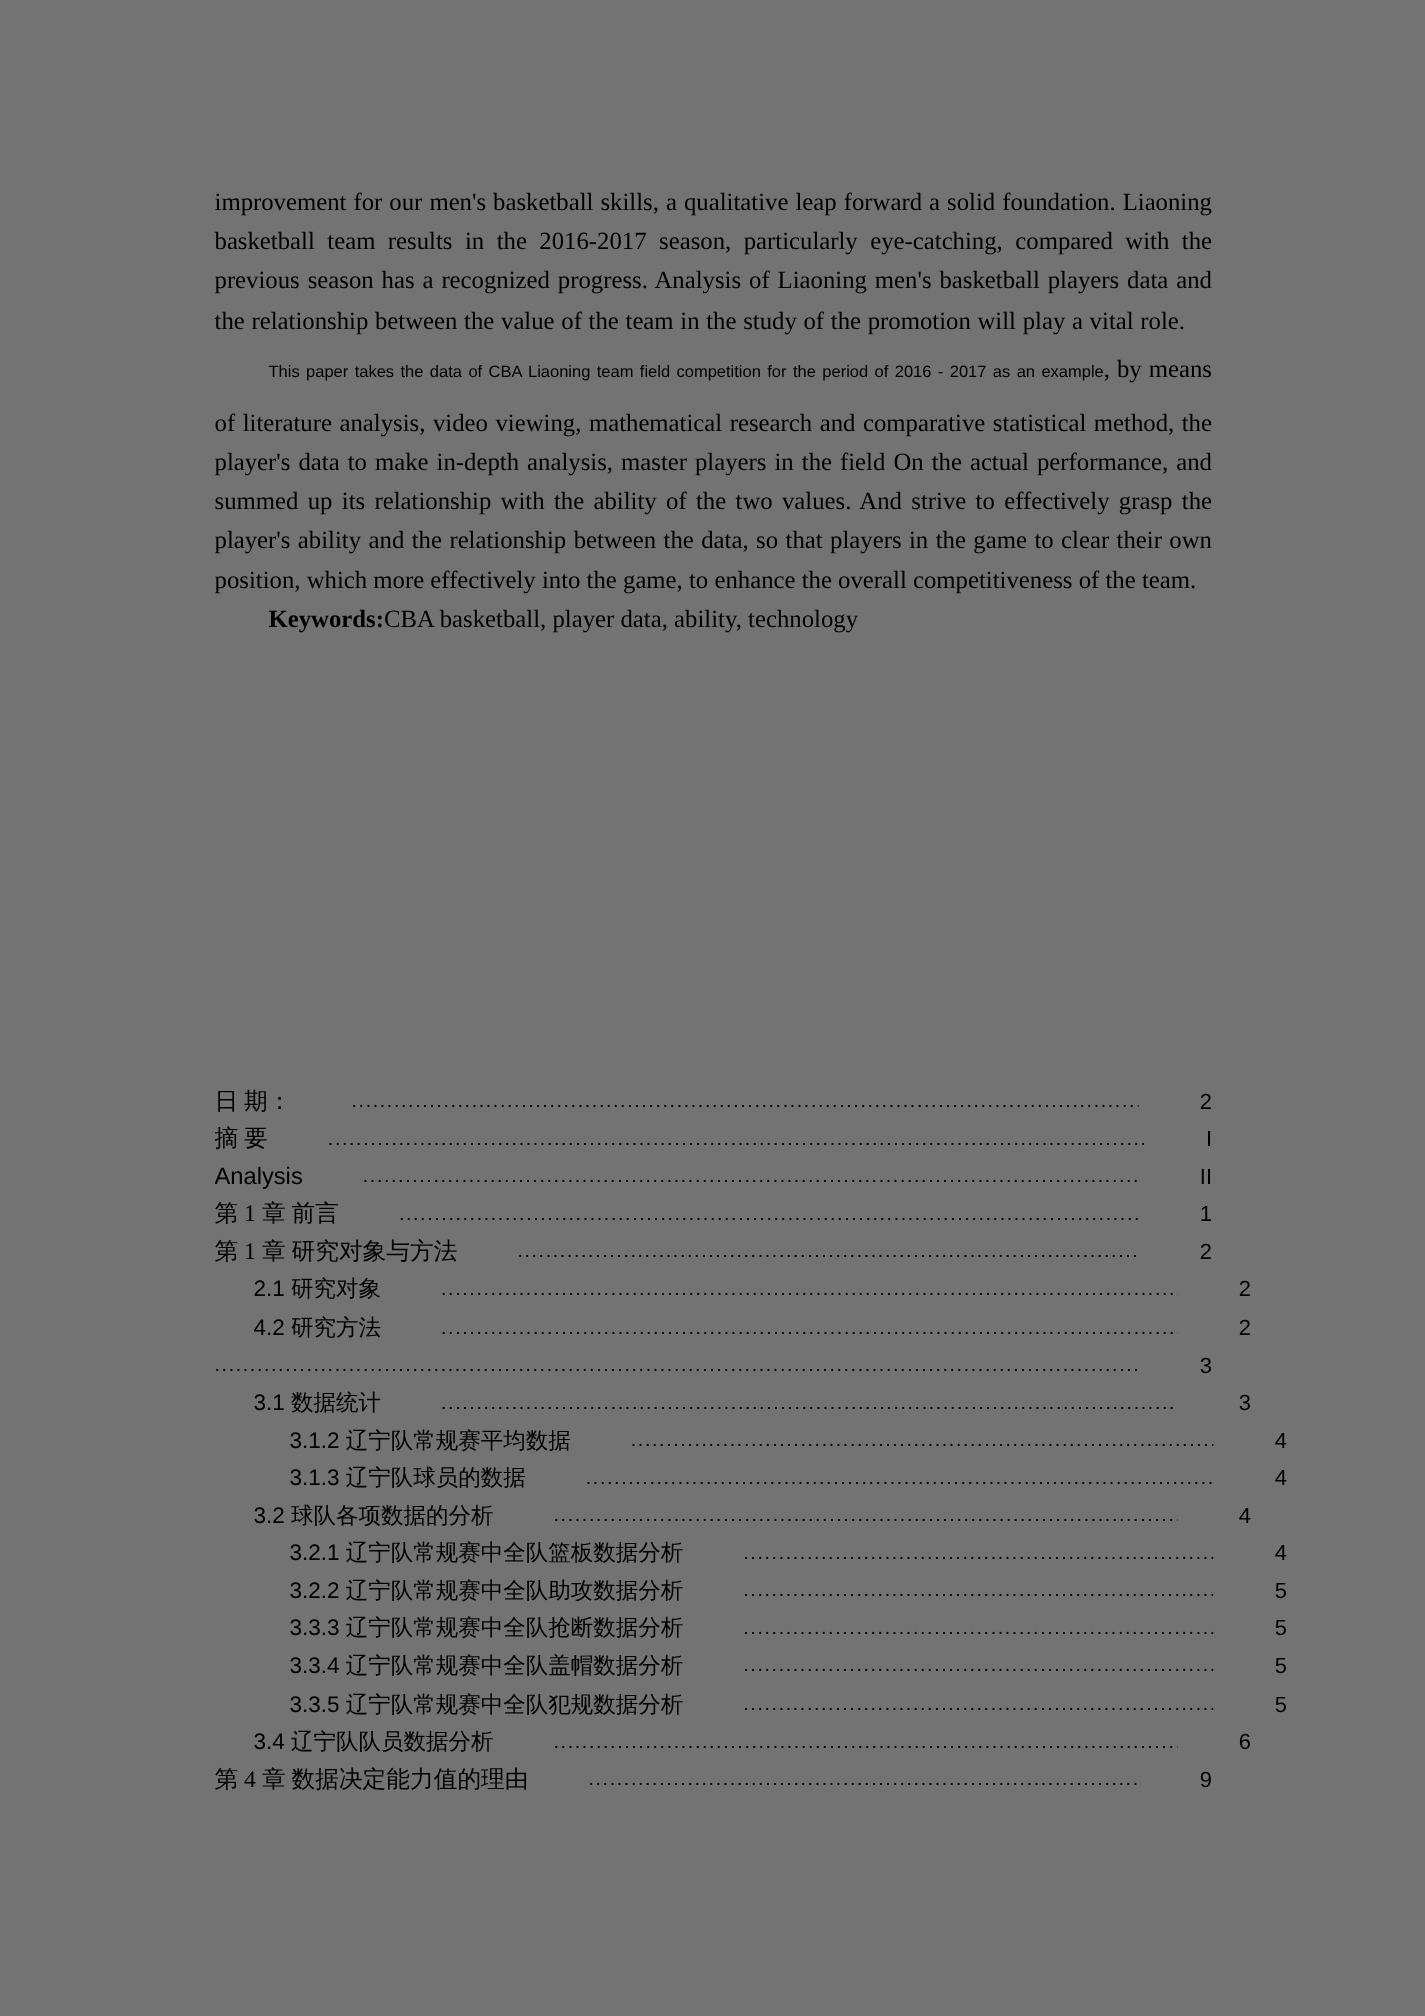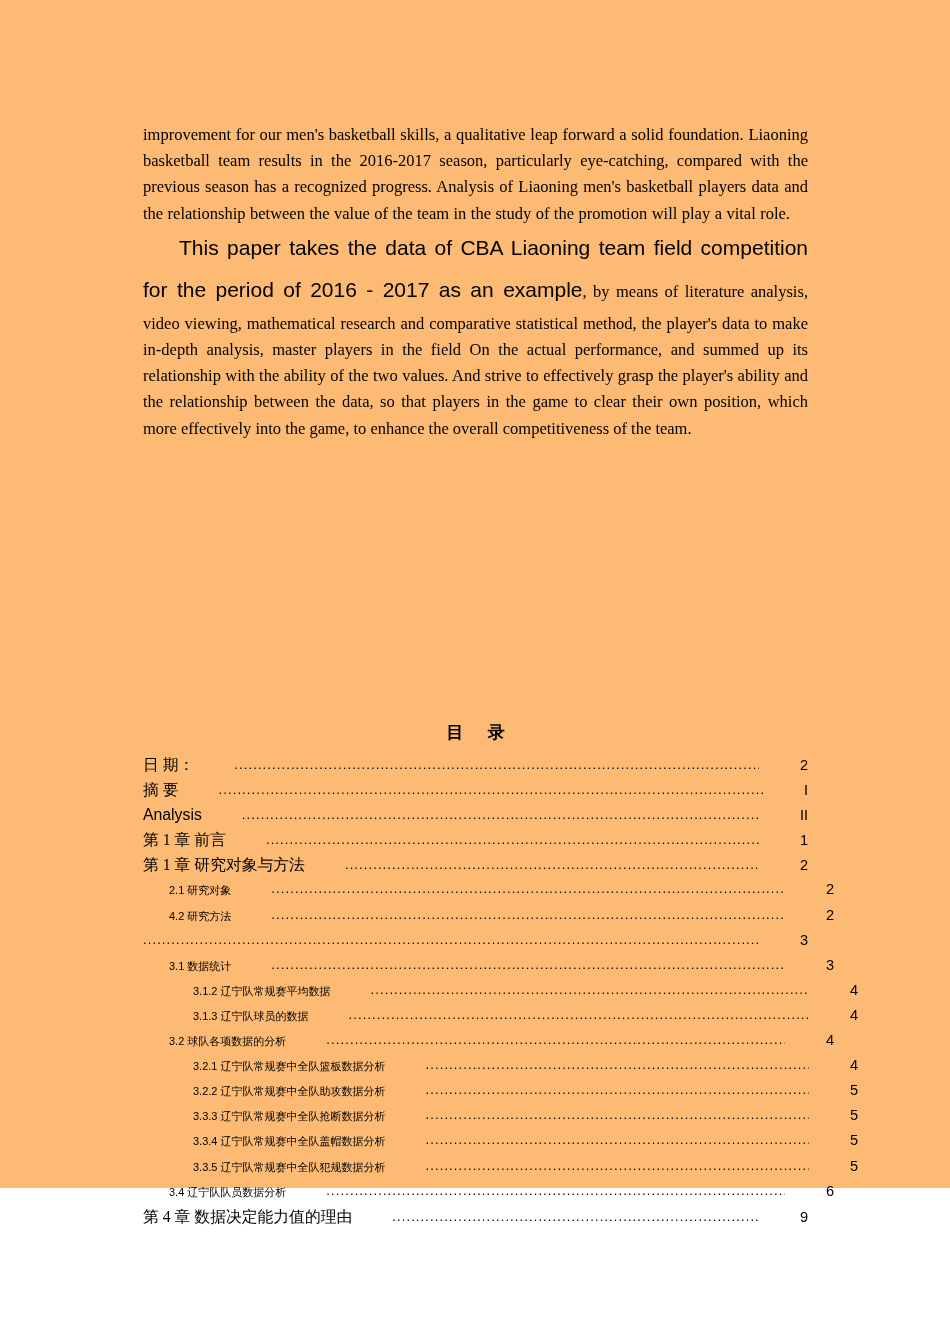--- a/index.html
+++ b/index.html
@@ -10,22 +10,22 @@
   body {
     width: 950px;
     height: 1344px;
     overflow: hidden;
     font-family: "Liberation Serif", "DejaVu Serif", serif;
     color: #000000;
   }
   .page {
     position: relative;
     width: 950px;
-    height: 1188px;
-    background: #fdba74;
+    height: 1344px;
+    background: #737373;
   }
 
   
   .content {
     position: absolute;
     left: 143px;
     top: 122px;
     width: 665px;
   }
 
@@ -44,21 +44,21 @@
     margin: 0;
     text-align: justify;
     text-justify: inter-word;
     font-family: "Liberation Serif", "DejaVu Serif", serif;
     font-size: 16.5px;
     line-height: 26.2px;
     text-indent: 36px;
   }
   p.mixed-para .sans-run {
     font-family: "Liberation Sans", "DejaVu Sans", sans-serif;
-    font-size: 21px;
+    font-size: 11px;
     line-height: 42px;
     word-spacing: 0.06em;
   }
 
   p.keywords-para {
     margin: 0;
     font-family: "Liberation Serif", "DejaVu Serif", serif;
     font-size: 16.5px;
     line-height: 26.2px;
     text-indent: 36px;
@@ -120,42 +120,44 @@
   
   .lvl1 { padding-left: 0px; }
   .lvl2 { padding-left: 26px; }
   .lvl3 { padding-left: 50px; justify-content: space-between; }
   .lvl2 .label, .lvl3 .label {
     font-family: "Liberation Sans", "DejaVu Sans", sans-serif;
     font-size: 15px;
   }
   .sans-label .label {
     font-family: "Liberation Sans", "DejaVu Sans", sans-serif;
-    font-size: 11px;
+    font-size: 15px;
   }
   .lvl1 .label { font-size: 15.8px; }
 </style>
 </head>
 <body>
 
 <div class="page">
 
   <div class="content">
 
     <p class="serif-para">improvement for our men's basketball skills, a qualitative leap forward a solid foundation. Liaoning basketball team results in the 2016-2017 season, particularly eye-catching, compared with the previous season has a recognized progress. Analysis of Liaoning men's basketball players data and the relationship between the value of the team in the study of the promotion will play a vital role.</p>
 
     <p class="mixed-para">
       <span class="sans-run">This paper takes the data of CBA Liaoning team field competition for the period of 2016 - 2017 as an example</span><span>, by means of literature analysis, video viewing, mathematical research and comparative statistical method, the player's data to make in-depth analysis, master players in the field On the actual performance, and summed up its relationship with the ability of the two values. And strive to effectively grasp the player's ability and the relationship between the data, so that players in the game to clear their own position, which more effectively into the game, to enhance the overall competitiveness of the team.</span>
     </p>
 
+    <p class="keywords-para">
+      <b>Keywords:</b><span>CBA basketball, player data, ability, technology</span>
+    </p>
 
   </div>
 
   <div class="toc-wrap">
-    <div class="toc-title">目 录</div>
     <div id="toc-list">
         <div class="toc-row lvl1">
           <span class="label">日    期：</span>
           <span class="leader">............................................................................................................................................................................................................................</span>
           <span class="pageno">2</span>
         </div>
         <div class="toc-row lvl1">
           <span class="label">摘  要</span>
           <span class="leader">............................................................................................................................................................................................................................</span>
           <span class="pageno">I</span>

